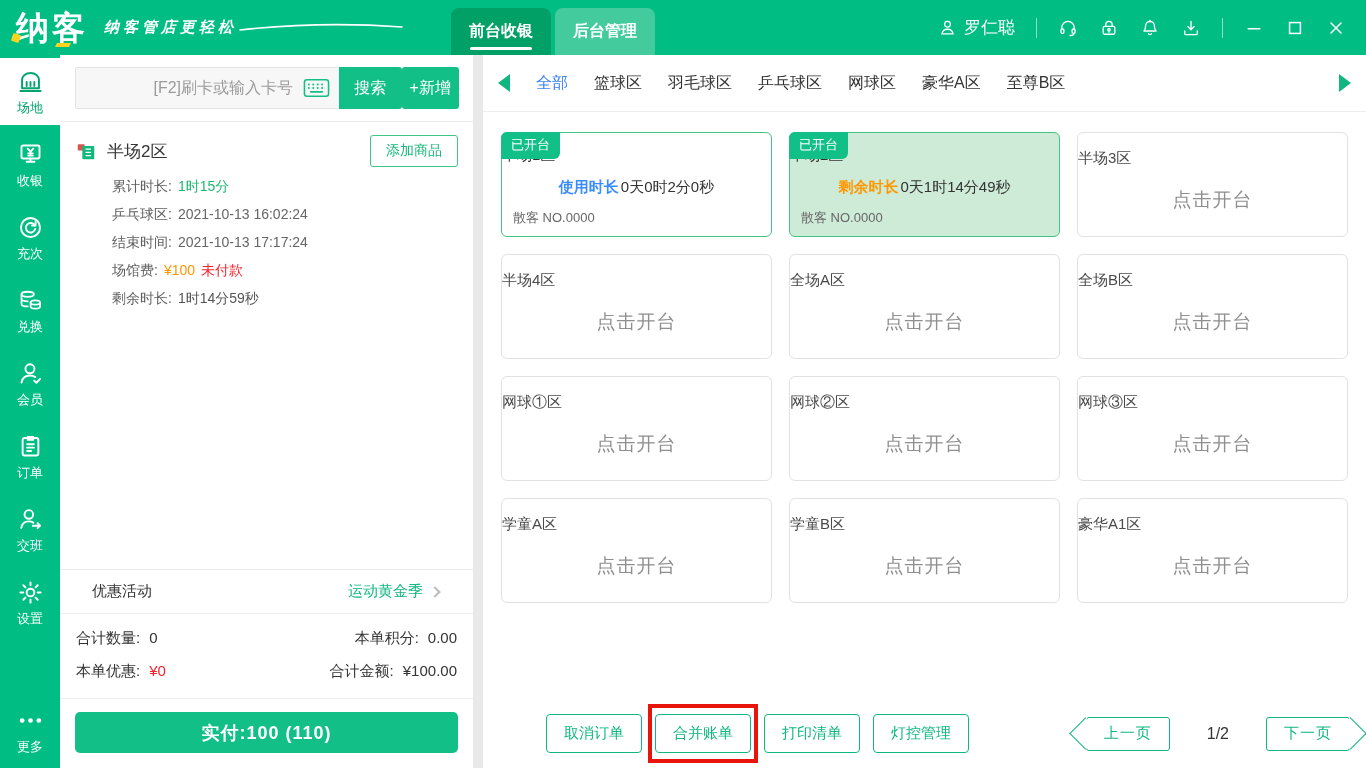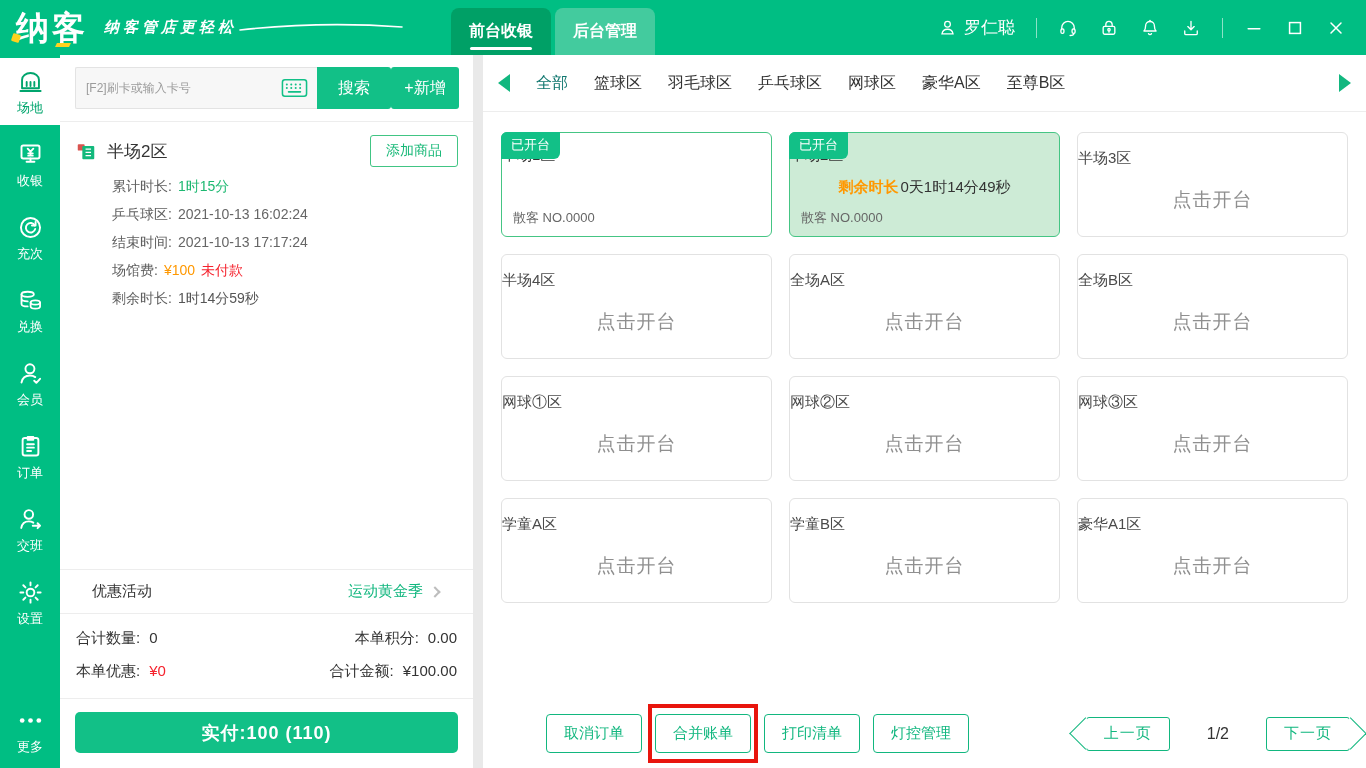--- a/index.html
+++ b/index.html
@@ -30,21 +30,21 @@
   .side-item { display:flex; flex-direction:column; align-items:center; padding:10px 0 8px; color:#fff; cursor:pointer; }
   .side-item .sicon svg { width:27px; height:27px; display:block; }
   .side-label { font-size:13px; margin-top:4px; }
   .side-item.active { background:#fff; color:#00a56d; }
   .side-item.pin { margin-top:auto; margin-bottom:4px; }
 
   
   .left-panel { position:absolute; left:60px; top:55px; width:413px; bottom:0; background:#fff; display:flex; flex-direction:column; }
   .search-row { display:flex; align-items:center; padding:12px 14px 12px 15px; border-bottom:1px solid #ededed; }
   .search-box { flex:1; height:42px; background:#f7f7f7; border:1px solid #e3e3e3; border-right:none; display:flex; align-items:center; border-radius:2px 0 0 2px; }
-  .search-box input { flex:1; min-width:0; border:none; background:transparent; outline:none; padding:0 10px; font-size:12px; color:#0f766e; font-family:inherit; }
+  .search-box input { flex:1; min-width:0; border:none; background:transparent; outline:none; padding:0 10px; font-size:16px; color:#0f766e; font-family:inherit;text-align:right; }
   .search-box input::placeholder { color:#9b9b9b; }
   .kb-icon { color:#12c087; margin-right:9px; cursor:pointer; }
   .kb-icon svg { width:27px; height:20px; display:block; }
   .btn-green { background:#12c087; color:#fff; border:none; font-size:16px; font-family:inherit; cursor:pointer; }
   .search-btn { width:74px; height:42px; border-radius:0 3px 3px 0; }
   .add-btn { width:68px; height:42px; border-radius:3px; }
 
   .order-section { flex:1; overflow:hidden; padding:13px 15px 0; }
   .order-header { display:flex; align-items:center; margin-bottom:6px; }
   .bld-icon svg { width:22px; height:22px; display:block; }
@@ -63,21 +63,21 @@
 
   .pay-row { padding:13px 15px 15px; }
   .pay-btn { width:100%; height:41px; background:#12c087; color:#fff; font-size:18px; font-weight:bold; border:none; border-radius:5px; cursor:pointer; font-family:inherit; letter-spacing:1px; }
 
   
   .main { position:absolute; left:483px; top:55px; right:0; bottom:0; background:#fff; }
   .cat-strip { height:57px; display:flex; align-items:center; padding:0 15px; border-bottom:1px solid #ededed; gap:26px; }
   .cat-arrow { width:0; height:0; border-top:9px solid transparent; border-bottom:9px solid transparent; border-right:12px solid #12b77f; cursor:pointer; }
   .cat-arrow.right { border-right:none; border-left:12px solid #12b77f; margin-left:auto; }
   .cat-item { font-size:16px; color:#333; cursor:pointer; white-space:nowrap; }
-  .cat-item.active { color:#0f766e; }
+  .cat-item.active { color:#3b82f6; }
 
   .cards { padding:20px 18px; display:grid; grid-template-columns:repeat(3,1fr); gap:17px; }
   .card { height:105px; border:1px solid #e2e2e2; border-radius:6px; position:relative; background:#fff; cursor:pointer; }
   .card .vtitle { text-align:left; margin-top:16px; font-size:15px; color:#4a4a4a; }
   .card.idle .vaction { text-align:center; margin-top:19px; font-size:19px; color:#8f8f8f; letter-spacing:1px; }
   .card.open, .card.selected { border-color:#45c584; }
   .card.open .vtitle, .card.selected .vtitle { margin-top:13px; color:#333; }
   .card.selected { background:#cdebd6; }
   .badge { position:absolute; top:-1px; left:-1px; background:#12c087; color:#fff; font-size:13px; padding:4px 10px 5px; border-radius:6px 0 6px 0; }
   .timeline { text-align:center; margin-top:13px; font-size:15px; color:#333; }
@@ -357,20 +357,21 @@
         <span class="cat-item">豪华A区</span>
         <span class="cat-item">至尊B区</span>
       </div>
     <span class="cat-arrow right"></span>
   </div>
 
   <div class="cards" id="cards">
       <div class="card open">
         <span class="badge">已开台</span>
         <div class="vtitle">半场1区</div>
+        <div class="timeline"><span class="time-label" style="color: rgb(59, 140, 255);">使用时长</span><span>0天0时2分0秒</span></div>
         <div class="customer">散客 NO.0000</div>
       </div>
       <div class="card selected">
         <span class="badge">已开台</span>
         <div class="vtitle">半场2区</div>
         <div class="timeline"><span class="time-label" style="color: rgb(255, 152, 0);">剩余时长</span><span>0天1时14分49秒</span></div>
         <div class="customer">散客 NO.0000</div>
       </div>
       <div class="card idle">
         <div class="vtitle">半场3区</div>

